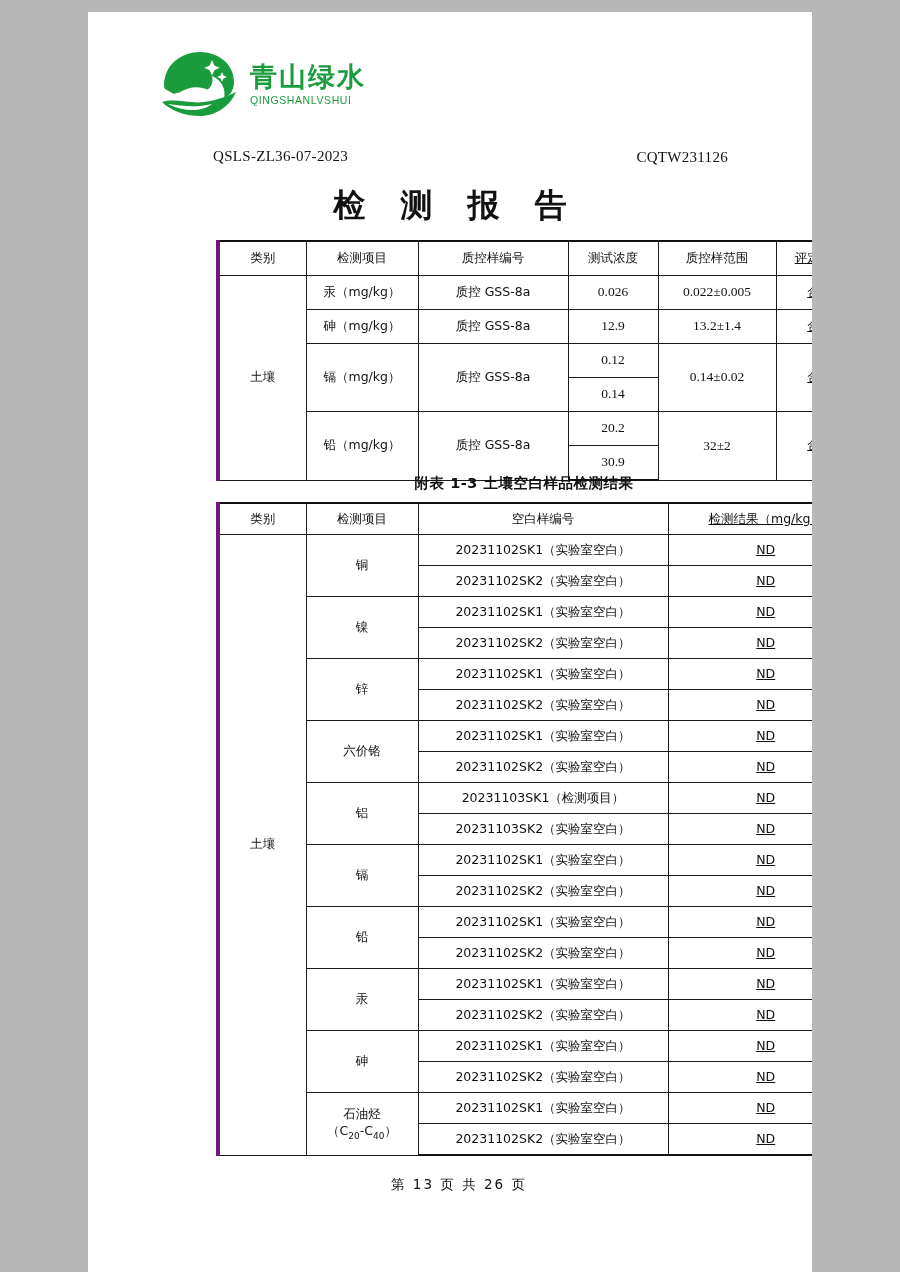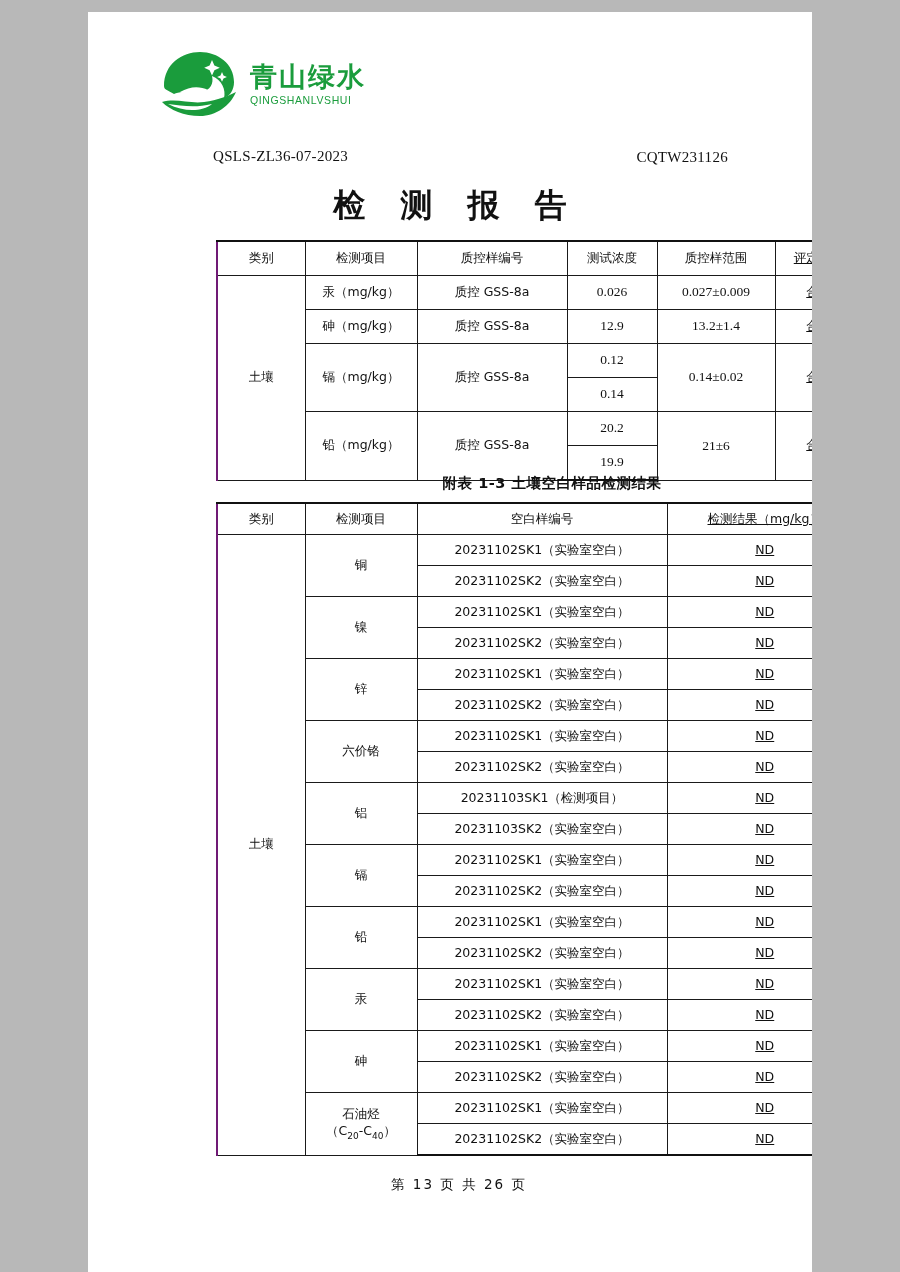--- a/index.html
+++ b/index.html
@@ -103,37 +103,37 @@
   }
   .tbl td.num {
     font-family: "Liberation Serif", serif;
     font-size: 13.5px;
   }
   .tbl .thead td {
     font-weight: normal;
     height: 28px;
   }
   .tbl .edge-l {
-    border-left: 2px solid #701a75;
+    border-left: 4px solid #701a75;
   }
   .tbl .edge-r {
     border-right: 6px solid #f9a8d4;
     text-decoration: underline;
   }
   .tbl .edge-t {
     border-top: 2px solid #111;
   }
   .tbl .edge-b {
     border-bottom: 2px solid #111;
   }
   #table1 { top: 228px; }
   #table1 td { height: 27px; }
   .sub-title {
     position: absolute;
-    left: 140px;
+    left: 112px;
     width: 648px;
     top: 462px;
     text-align: center;
     font-family: "DejaVu Sans", sans-serif;
     font-weight: bold;
     font-size: 14.5px;
     letter-spacing: 0.5px;
   }
   #table2 { top: 490px; }
   #table2 td { height: 24px; }
@@ -198,21 +198,21 @@
         <td class="edge-t">测试浓度</td>
         <td class="edge-t">质控样范围</td>
         <td class="edge-t edge-r">评定结果</td>
       </tr>
 
       <tr>
         <td class="edge-l" rowspan="6">土壤</td>
         <td>汞（mg/kg）</td>
         <td>质控 GSS-8a</td>
         <td class="num">0.026</td>
-        <td class="num">0.027±0.009</td>
+        <td class="num">0.022±0.005</td>
         <td class="edge-r">合格</td>
       </tr>
 
       <tr>
         <td>砷（mg/kg）</td>
         <td>质控 GSS-8a</td>
         <td class="num">12.9</td>
         <td class="num">13.2±1.4</td>
         <td class="edge-r">合格</td>
       </tr>
@@ -225,25 +225,25 @@
         <td class="edge-r" rowspan="2">合格</td>
       </tr>
       <tr>
         <td class="num">0.14</td>
       </tr>
 
       <tr>
         <td rowspan="2">铅（mg/kg）</td>
         <td rowspan="2">质控 GSS-8a</td>
         <td class="num">20.2</td>
-        <td class="num" rowspan="2">21±6</td>
+        <td class="num" rowspan="2">32±2</td>
         <td class="edge-r" rowspan="2">合格</td>
       </tr>
       <tr>
-        <td class="num edge-b">19.9</td>
+        <td class="num edge-b">30.9</td>
       </tr>
     </tbody>
   </table>
 
   <div class="sub-title">附表 1-3  土壤空白样品检测结果</div>
 
   <table class="tbl" id="table2">
     <colgroup>
       <col style="width:88px">
       <col style="width:112px">

